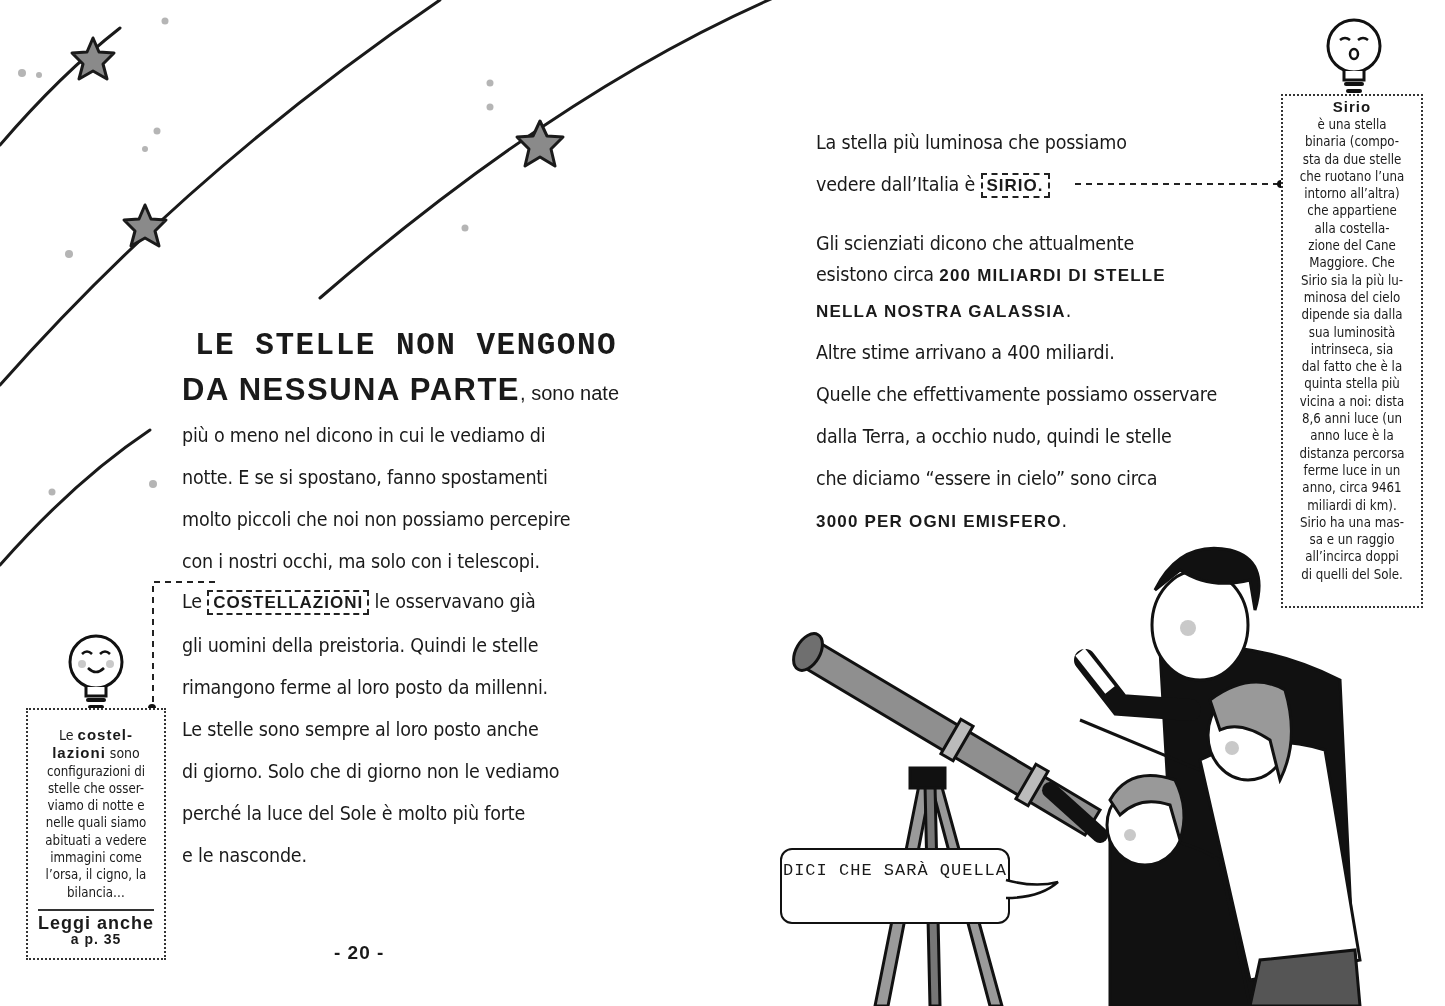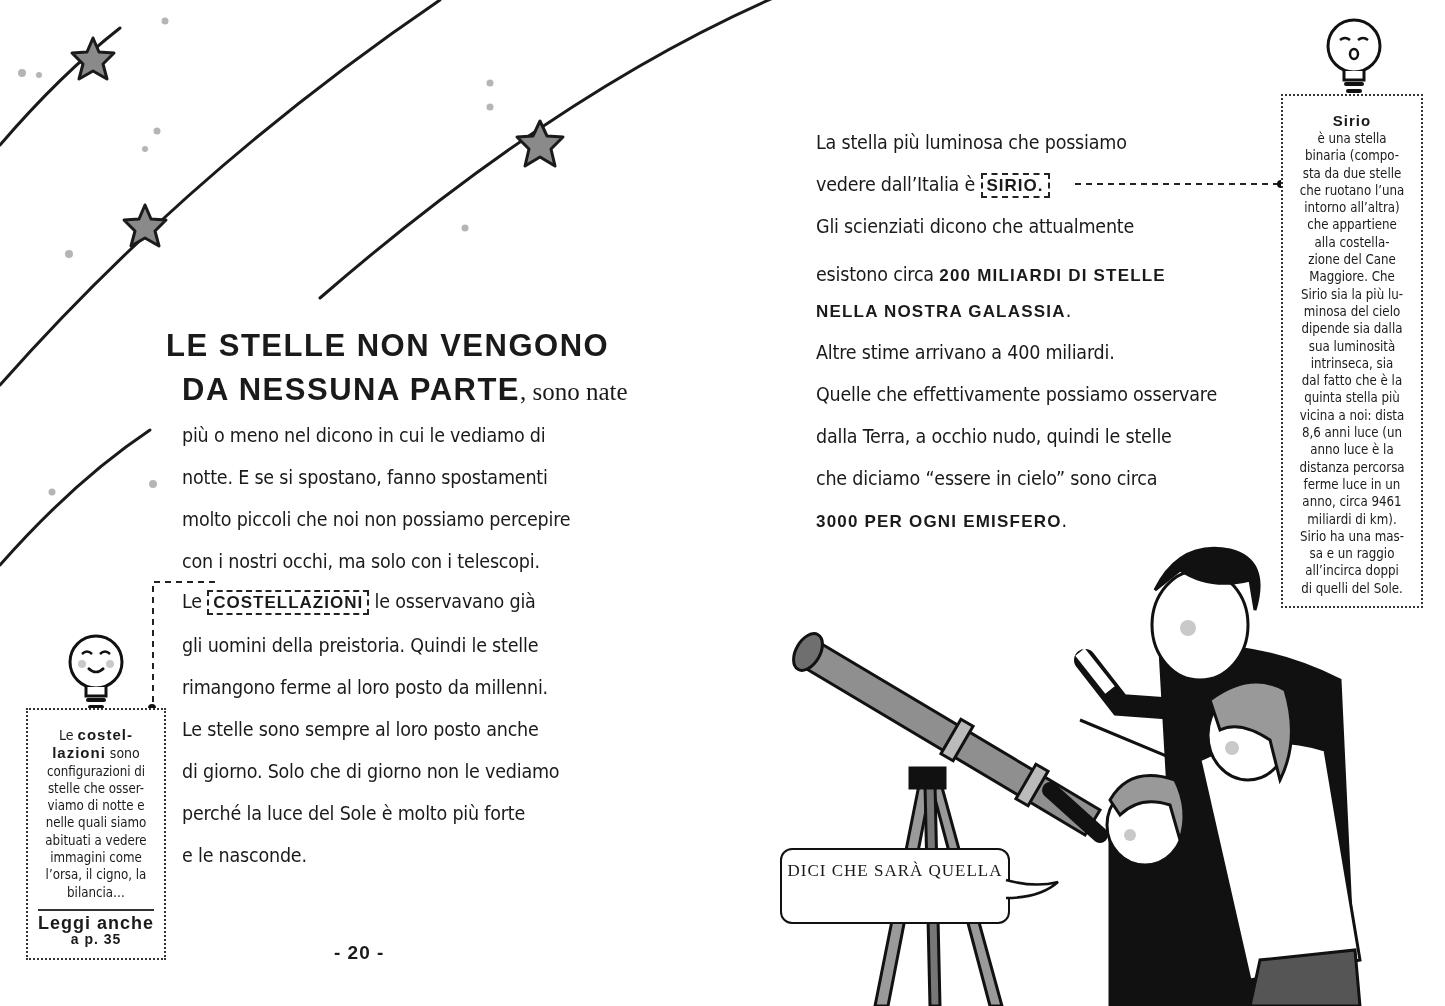--- a/index.html
+++ b/index.html
@@ -7,21 +7,21 @@
   .abs{position:absolute;}
   svg.deco{position:absolute;left:0;top:0;}
   .heading{font-family:"Liberation Sans",sans-serif;font-weight:700;letter-spacing:1.5px;font-size:31px;}
   .body-line{position:absolute;font-family:"DejaVu Sans Condensed","DejaVu Sans",sans-serif;font-size:19.5px;color:#1a1a1a;white-space:nowrap;letter-spacing:-0.2px;}
   .bold-caps{font-family:"Liberation Sans",sans-serif;font-weight:700;letter-spacing:1.2px;font-size:17px;}
   .tag{border:2px dashed #222;padding:1px 4px;font-family:"Liberation Sans",sans-serif;font-weight:700;letter-spacing:1px;font-size:17px;}
   .sidebox{position:absolute;border:2px dotted #333;background:#fff;text-align:center;font-family:"DejaVu Sans Condensed","DejaVu Sans",sans-serif;color:#1a1a1a;}
   .sidebox .t{font-size:13.2px;line-height:17.3px;}
   .sidebox .ttl{font-family:"Liberation Sans",sans-serif;font-weight:700;font-size:15px;letter-spacing:1px;}
   .page-num{position:absolute;font-family:"Liberation Sans",sans-serif;font-weight:700;font-size:19px;letter-spacing:1px;}
-  .bubble{position:absolute;border:2.5px solid #111;border-radius:12px;background:#fff;text-align:center;font-family:Liberation Serif, serif;font-size:17px;letter-spacing:1px;line-height:30px;}
+  .bubble{position:absolute;border:2.5px solid #111;border-radius:12px;background:#fff;text-align:center;font-family:Liberation Mono, monospace;font-size:17px;letter-spacing:1px;line-height:30px;}
 </style>
 </head>
 <body>
 
 <svg class="deco" width="1445" height="1006">
   <g fill="none" stroke="#1a1a1a" stroke-width="3" stroke-linecap="round">
     <path d="M0,145 Q60,75 120,28"></path>
     <path d="M0,385 Q190,170 440,0"></path>
     <path d="M320,298 Q560,90 780,-5"></path>
     <path d="M0,565 Q75,480 150,430"></path>
@@ -41,23 +41,23 @@
       <circle cx="157" cy="131" r="3.5"></circle>
     <circle cx="145" cy="149" r="3"></circle>
       <circle cx="69" cy="254" r="4"></circle>
     <circle cx="52" cy="492" r="3.5"></circle>
       <circle cx="153" cy="484" r="4"></circle>
     <circle cx="465" cy="228" r="3.5"></circle>
   </g>
 </svg>
 
 <div>
-  <div class="abs heading" style="left:166px;top:328px;">LE STELLE NON VENGONO</div>
+  <div class="abs heading" style="left:195px;top:328px;font-family:Liberation Mono, monospace;">LE STELLE NON VENGONO</div>
   <div class="abs" style="left:182px;top:372px;white-space:nowrap;">
-    <span class="heading">DA NESSUNA PARTE</span><span style="font-family:Liberation Serif, serif;font-size:25px;">, sono nate</span>
+    <span class="heading">DA NESSUNA PARTE</span><span style="font-family:Liberation Sans, sans-serif;font-size:20px;">, sono nate</span>
   </div>
 
   <div class="body-line" style="left:182px;top:424px;">più o meno nel dicono in cui le vediamo di</div>
   <div class="body-line" style="left:182px;top:466px;">notte. E se si spostano, fanno spostamenti</div>
   <div class="body-line" style="left:182px;top:508px;">molto piccoli che noi non possiamo percepire</div>
   <div class="body-line" style="left:182px;top:550px;">con i nostri occhi, ma solo con i telescopi.</div>
 
   <div class="body-line" style="left:182px;top:590px;">
     <span>Le</span>
     <span class="tag">COSTELLAZIONI</span>
@@ -112,21 +112,21 @@
 
   <div class="page-num" style="left:334px;top:942px;">- 20 -</div>
 </div>
 
 <div>
   <div class="body-line" style="left:816px;top:131px;">La stella più luminosa che possiamo</div>
   <div class="body-line" style="left:816px;top:173px;">
     <span>vedere dall’Italia è</span>
     <span class="tag">SIRIO.</span>
   </div>
-  <div class="body-line" style="left:816px;top:215px;">Gli scienziati dicono che attualmente</div>
+  <div class="body-line" style="left:816px;top:232px;">Gli scienziati dicono che attualmente</div>
   <div class="body-line" style="left:816px;top:263px;">
     <span>esistono circa</span>
     <span class="bold-caps">200 MILIARDI DI STELLE</span>
   </div>
   <div class="body-line" style="left:816px;top:299px;">
     <span class="bold-caps">NELLA NOSTRA GALASSIA</span><span>.</span>
   </div>
   <div class="body-line" style="left:816px;top:341px;">Altre stime arrivano a 400 miliardi.</div>
   <div class="body-line" style="left:816px;top:383px;">Quelle che effettivamente possiamo osservare</div>
   <div class="body-line" style="left:816px;top:425px;">dalla Terra, a occhio nudo, quindi le stelle</div>
@@ -144,21 +144,21 @@
     <circle cx="32" cy="30" r="26" fill="#fff" stroke="#111" stroke-width="3"></circle>
     <path d="M18,24 q5,-4 10,0 M36,24 q5,-4 10,0" fill="none" stroke="#111" stroke-width="2.5"></path>
     <ellipse cx="32" cy="38" rx="4" ry="5" fill="#fff" stroke="#111" stroke-width="2.5"></ellipse>
     <path d="M22,55 L22,64 L42,64 L42,55" fill="#fff" stroke="#111" stroke-width="3"></path>
     <rect x="22" y="66" width="20" height="4" rx="2" fill="#111"></rect>
     <rect x="24" y="73" width="16" height="4" rx="2" fill="#111"></rect>
     <rect x="26" y="80" width="12" height="4" rx="2" fill="#111"></rect>
   </svg>
 
   <div class="sidebox" style="left:1281px;top:94px;width:138px;height:510px;">
-    <div class="ttl" style="margin-top:16px;line-height:18px;">Sirio</div>
+    <div class="ttl" style="margin-top:2px;line-height:18px;">Sirio</div>
     <div class="t">è una stella</div>
     <div class="t">binaria (compo-</div>
     <div class="t">sta da due stelle</div>
     <div class="t">che ruotano l’una</div>
     <div class="t">intorno all’altra)</div>
     <div class="t">che appartiene</div>
     <div class="t">alla costella-</div>
     <div class="t">zione del Cane</div>
     <div class="t">Maggiore. Che</div>
     <div class="t">Sirio sia la più lu-</div>

